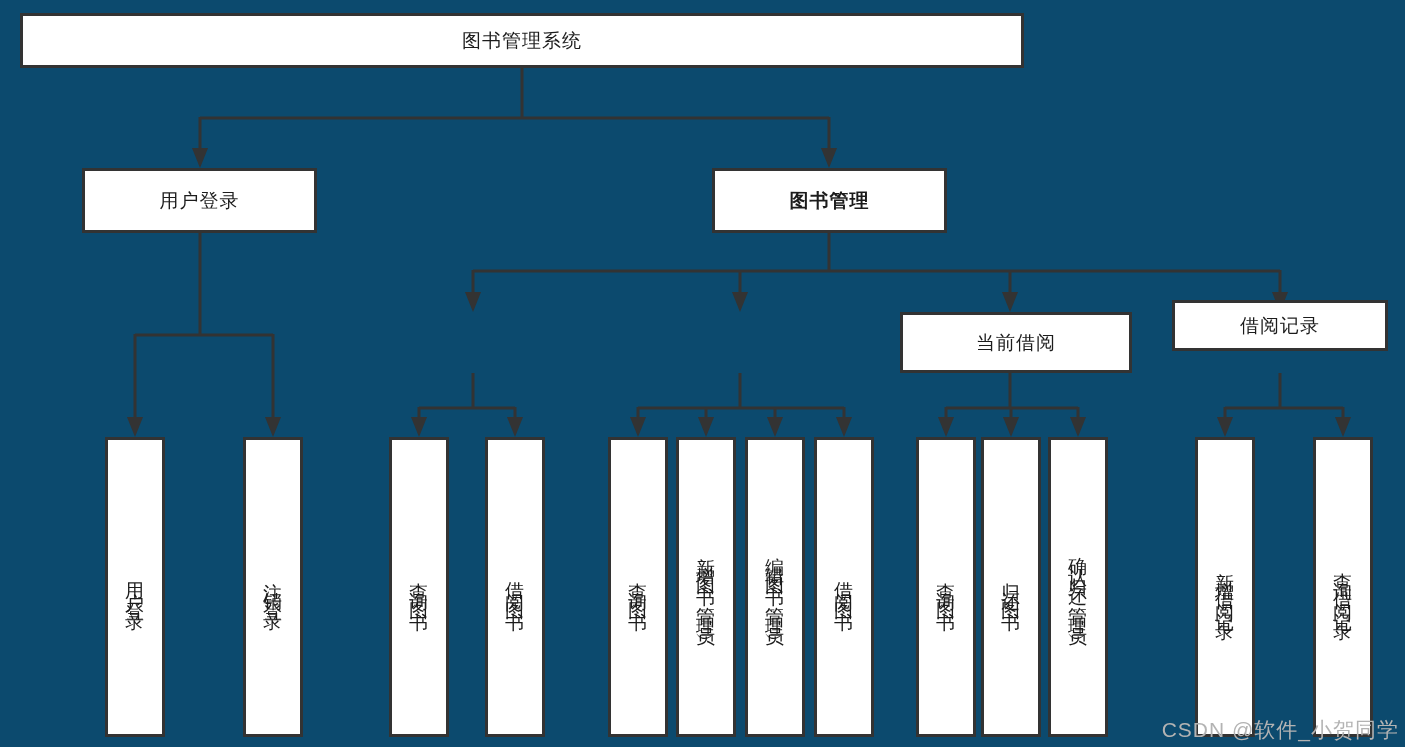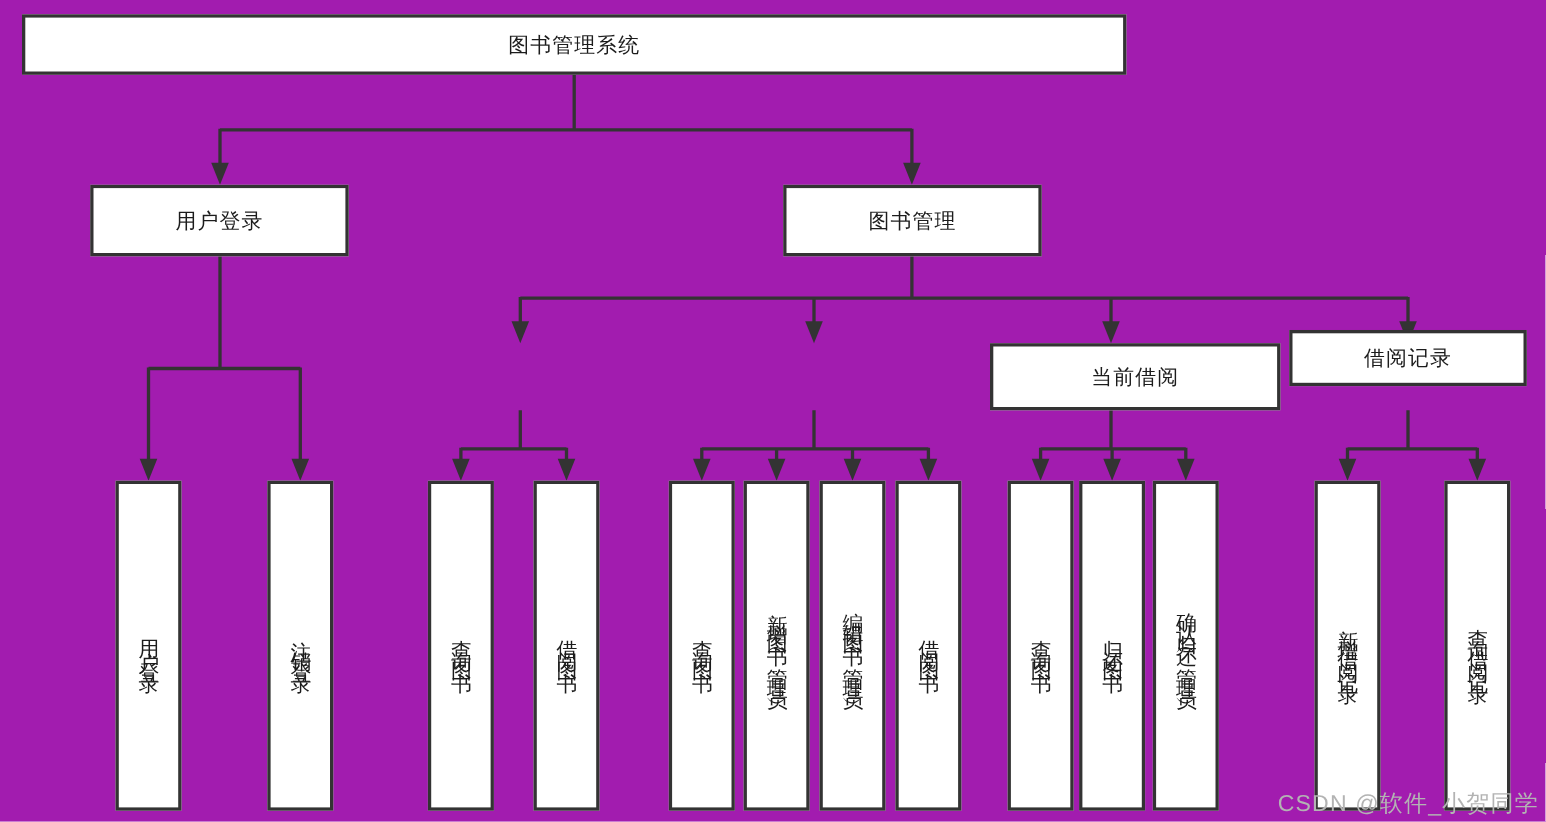--- a/index.html
+++ b/index.html
@@ -1,20 +1,20 @@
 <!DOCTYPE html>
 <html><head>
 <meta charset="utf-8">
 <style>
   html, body { margin: 0; padding: 0; background: #ffffff; }
   #stage {
     position: relative;
     width: 1405px;
     height: 747px;
-    background: #a21caf;
+    background: #0c4a6e;
     font-family: "Liberation Sans", "DejaVu Sans", sans-serif;
     overflow: hidden;
   }
   #wires {
     position: absolute;
     left: 0; top: 0;
     width: 1405px; height: 747px;
     pointer-events: none;
   }
   .box {
@@ -37,24 +37,24 @@
     height: 300px;
     writing-mode: vertical-rl;
     text-orientation: mixed;
     letter-spacing: 10px;
     font-size: 19px;
     line-height: 1;
   }
   
   .n-root { left: 20px;  top: 13px;  width: 1004px; height: 55px; }
   .n-ul   { left: 82px;  top: 168px; width: 235px;  height: 65px; }
-  .n-bm   { left: 712px; top: 168px; width: 235px;  height: 65px; }
+  .n-bm   { left: 712px; top: 168px; width: 235px;  height: 65px; font-weight: bold; }
   .n-nr   { left: 363px; top: 312px; width: 220px;  height: 61px; }
   .n-bb   { left: 630px; top: 312px; width: 220px;  height: 61px; }
-  .n-cb   { left: 900px; top: 312px; width: 264px;  height: 61px; }
+  .n-cb   { left: 900px; top: 312px; width: 232px;  height: 61px; }
   .n-br   { left: 1172px;top: 300px; width: 216px;  height: 51px; font-family: Liberation Serif, serif; }
   .l-01 { left: 105px; }
   .l-02 { left: 243px; }
   .l-03 { left: 389px; }
   .l-04 { left: 485px; }
   .l-05 { left: 608px; }
   .l-06 { left: 676px; }
   .l-07 { left: 745px; }
   .l-08 { left: 814px; }
   .l-09 { left: 916px; }

